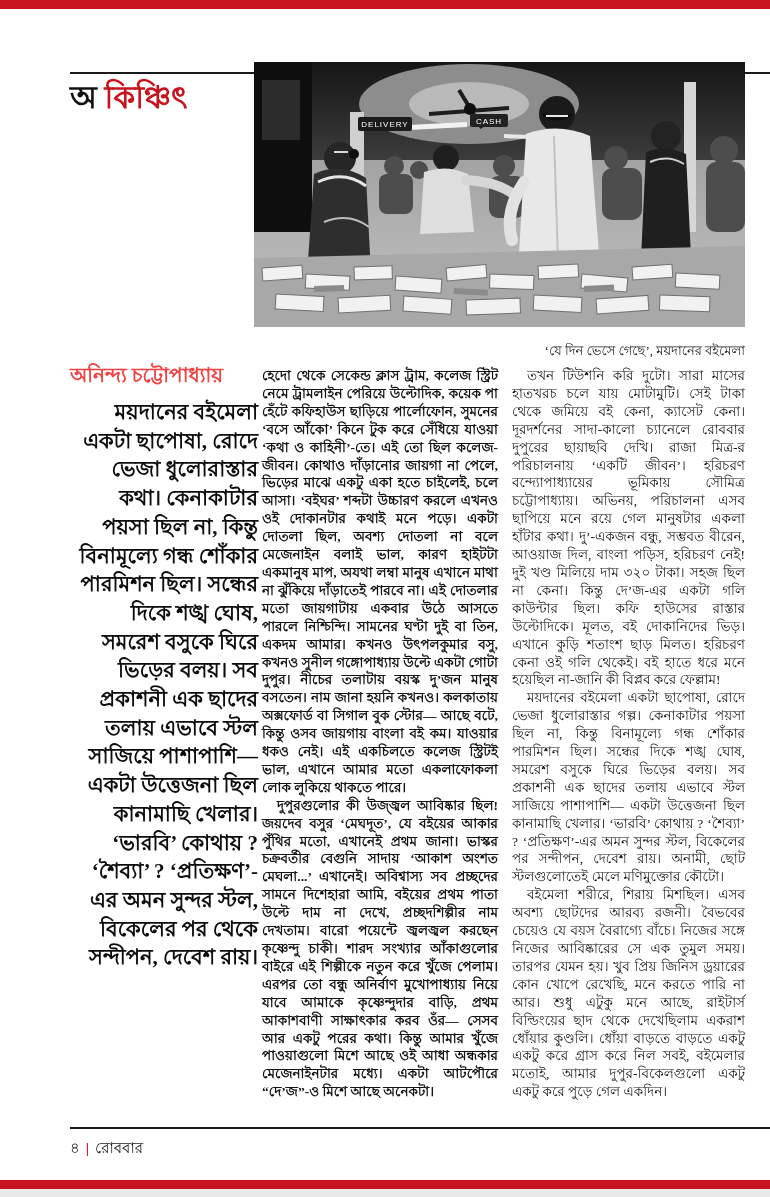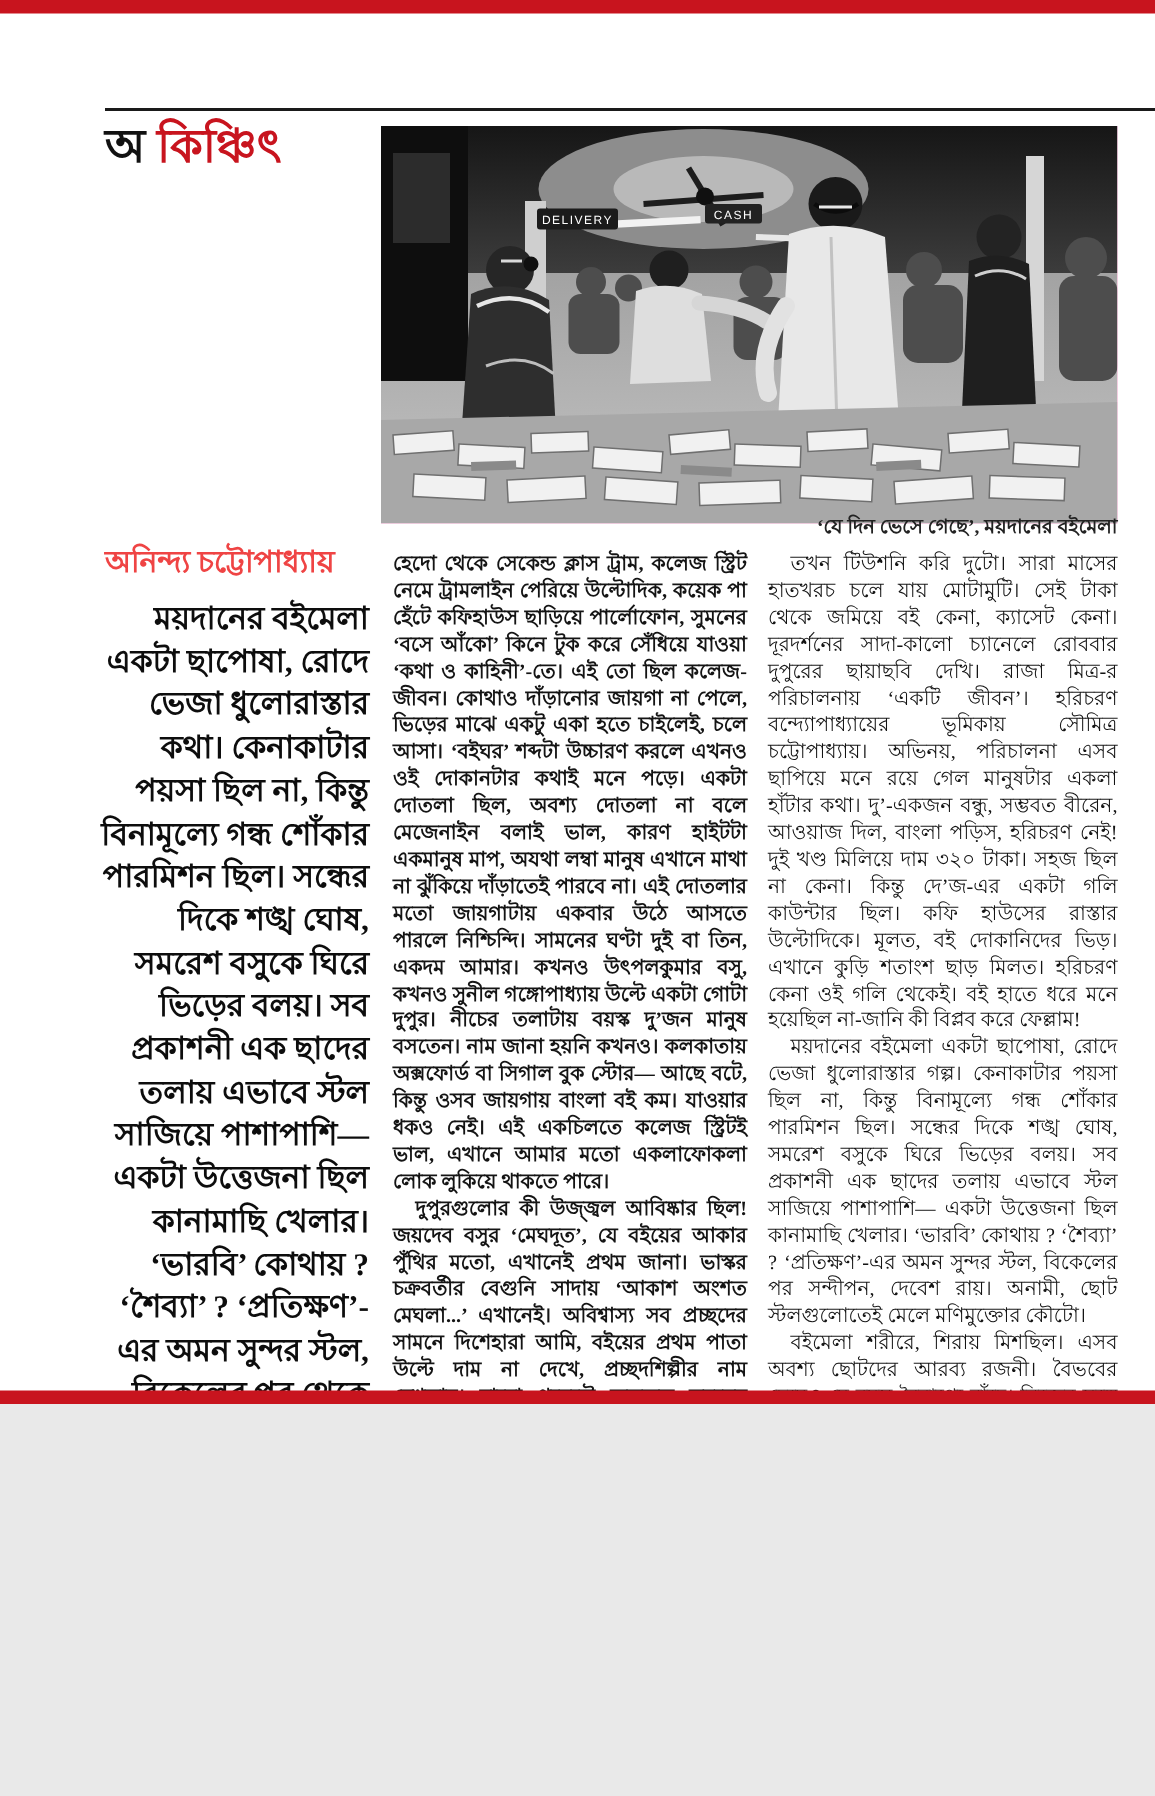--- a/index.html
+++ b/index.html
@@ -1,51 +1,51 @@
 <!DOCTYPE html>
 <html><head>
 <meta charset="utf-8">
 <style>
   html,body{margin:0;padding:0;background:#e9e9e9;}
   .page{
     position:relative;
-    width:770px;height:936px;
+    width:770px;height:1189px;
     margin:0 auto;
     background:#ffffff;
     font-family:"Liberation Serif", serif;
     color:#111;
     overflow:hidden;
   }
   .trim-bar{position:absolute;left:0;width:770px;height:9px;background:#c8141e;}
   .trim-top{top:0;}
   .trim-bottom{bottom:0;}
   .rule{position:absolute;background:#1a1a1a;}
   .rule-header{left:70px;top:72px;width:700px;height:2px;}
   .rule-footer{left:70px;top:1127px;width:700px;height:2px;}
   .masthead{
     position:absolute;left:70px;top:80px;width:180px;
     font-size:31px;font-weight:bold;letter-spacing:0;line-height:36px;
   }
   .masthead .black{color:#111;}
   .masthead .red{color:#c8141e;}
   .photo{
-    position:absolute;left:254px;top:84px;width:491px;height:265px;
-    background:#f9a8d4;overflow:hidden;
+    position:absolute;left:254px;top:62px;width:491px;height:265px;
+    background:#f97316;overflow:hidden;
   }
   .photo svg{display:block;}
   .caption{
     position:absolute;left:445px;top:341px;width:300px;
-    text-align:right;font-size:13px;color:#222;font-weight:bold;
+    text-align:right;font-size:13px;color:#222;
   }
   .author{
     position:absolute;left:70px;top:362px;width:176px;
     font-size:20px;font-weight:bold;color:#ef4444;line-height:26px;
   }
   .lede{
-    position:absolute;left:62px;top:398px;width:184px;
+    position:absolute;left:74px;top:398px;width:184px;
     font-size:21px;font-weight:bold;line-height:28.7px;
     text-align:right;color:#0d0d0d;
   }
   .col{
     position:absolute;top:367px;
     font-size:13.5px;line-height:17.9px;
     text-align:justify;color:#141414;
   }
   .col-2{left:262px;width:236px;height:745px;font-weight:bold;}
   .col-3{left:512px;width:233px;height:760px;}

